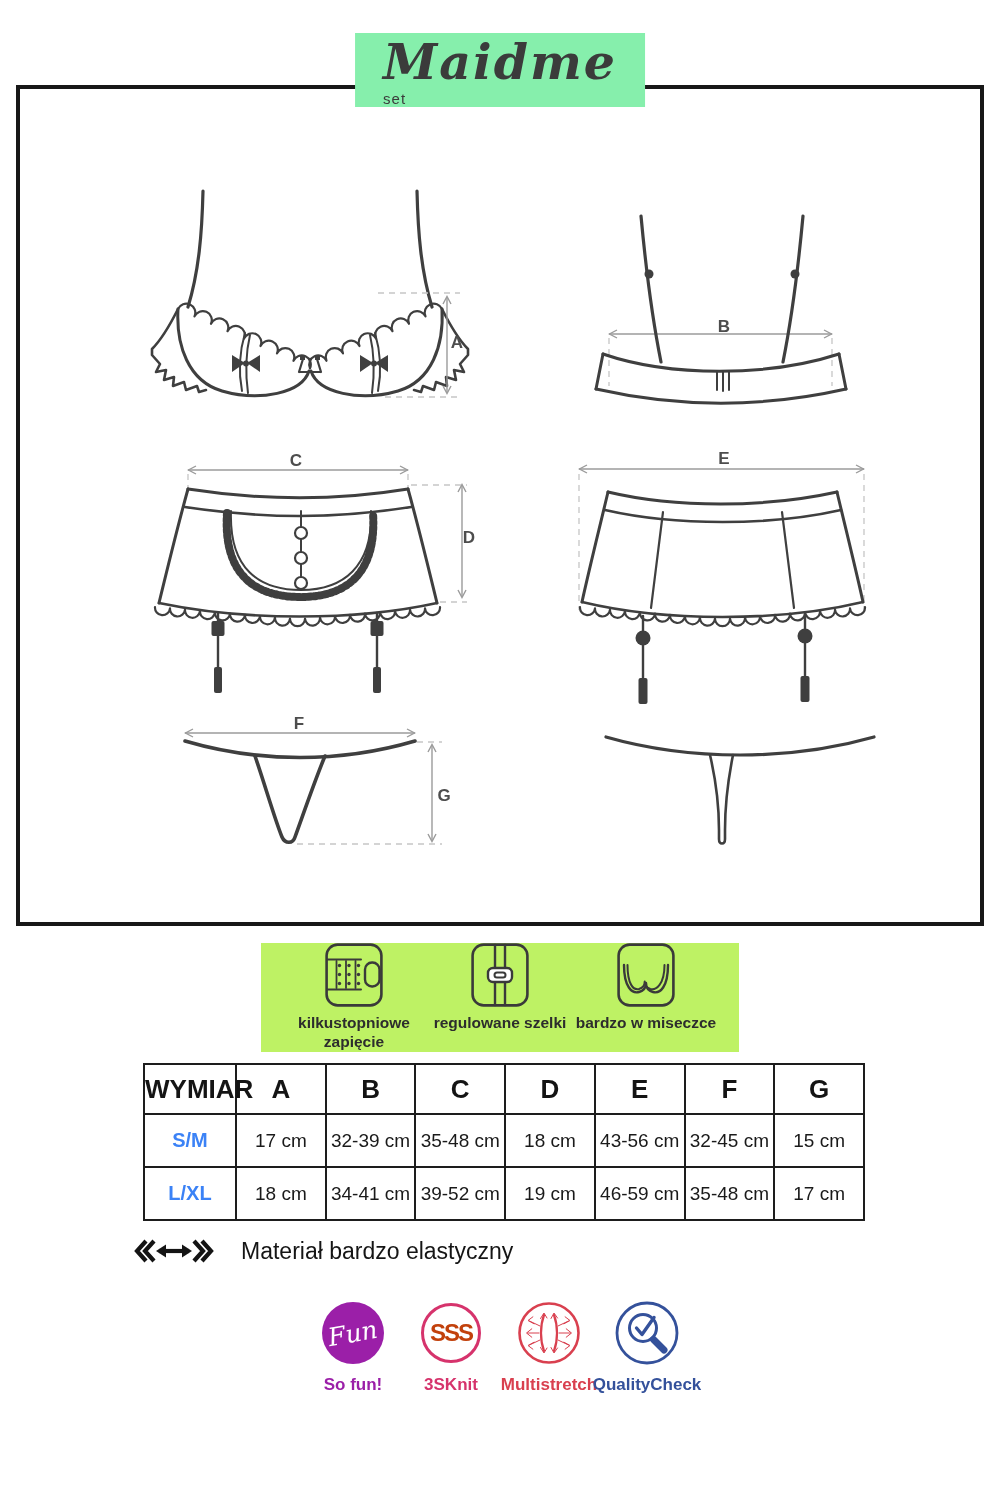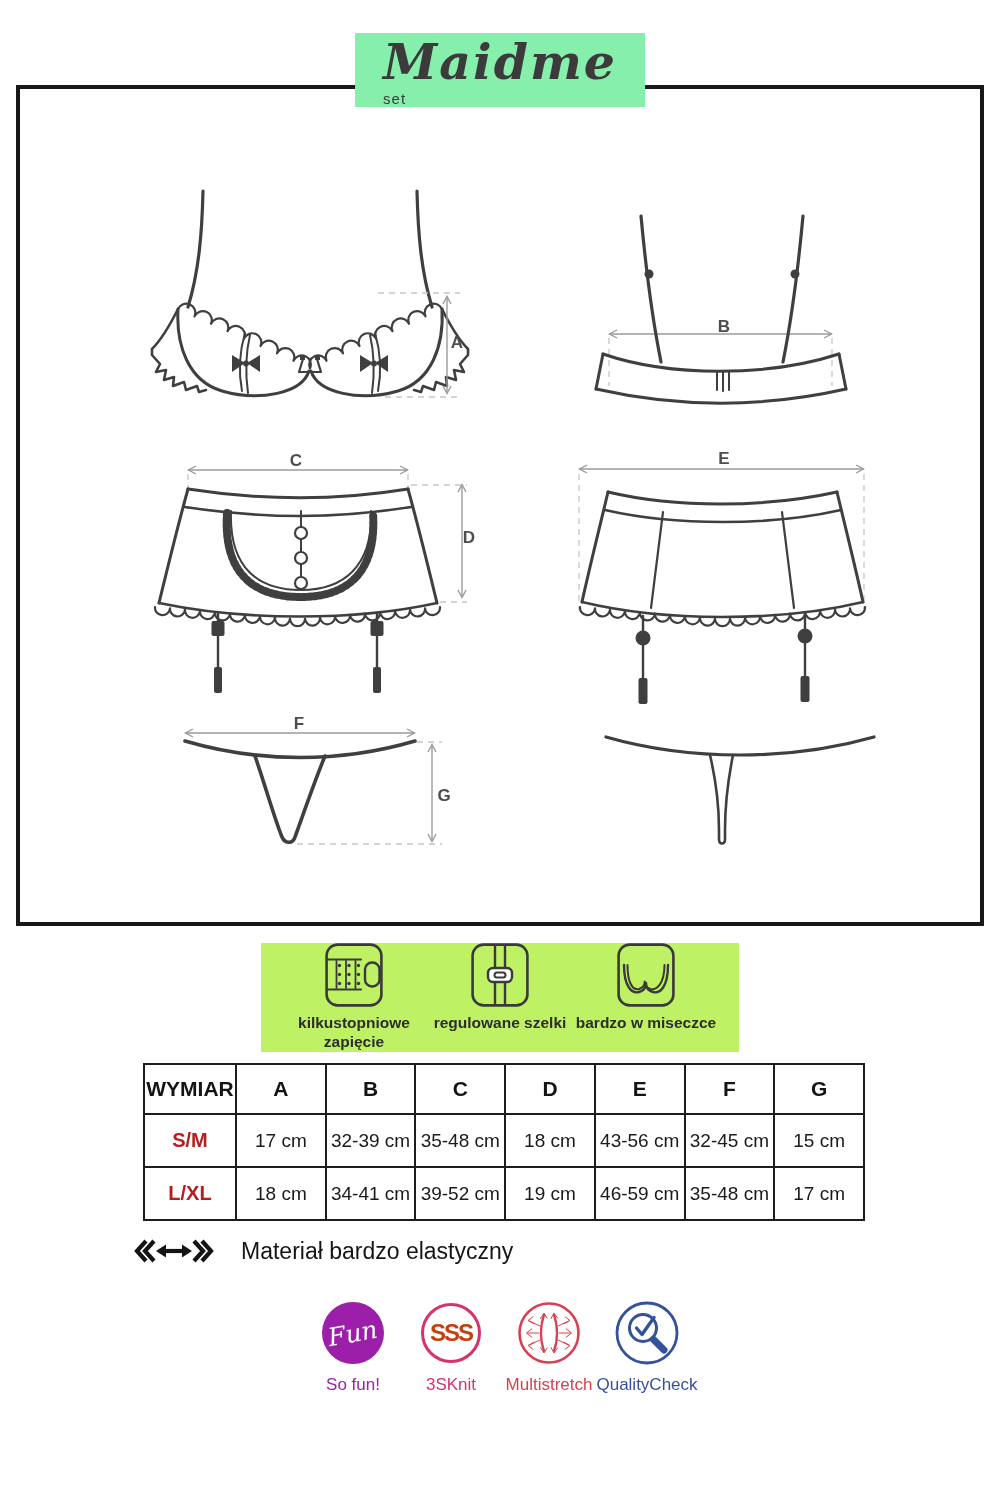--- a/index.html
+++ b/index.html
@@ -18,29 +18,29 @@
   .feat-wrap{top:943px;left:50%;transform:translateX(-50%);background:#bef264;
              padding:0 22px;display:flex;gap:4px;z-index:3;}
   .feat{width:142px;display:flex;flex-direction:column;align-items:center;}
   .feat-label{margin-top:7px;font-size:15.5px;font-weight:bold;color:#2d2d2d;
               text-align:center;line-height:1.22;}
   .nowrap{white-space:nowrap;}
   table.size{position:absolute;left:143px;top:1063px;width:722px;z-index:2;
              border-collapse:collapse;table-layout:fixed;}
   .size th,.size td{border:2px solid #1d1d1d;text-align:center;vertical-align:middle;
                     padding:0;background:#fff;}
-  .size thead th{height:48px;font-size:21px;font-weight:bold;color:#141414;}
-  .size tbody th{height:51px;font-size:20px;font-weight:bold;color:#b91c1c;}
+  .size thead th{height:48px;font-size:26px;font-weight:bold;color:#141414;}
+  .size tbody th{height:51px;font-size:20px;font-weight:bold;color:#3b82f6;}
   .size td{font-size:19px;color:#1a1a1a;}
   .material{left:133px;top:1234px;display:flex;align-items:center;gap:26px;z-index:2;}
   .material-text{font-size:23px;color:#151515;}
   .badges{top:1300px;left:50%;transform:translateX(-50%);display:flex;z-index:2;}
   .badge{width:98px;display:flex;flex-direction:column;align-items:center;}
   .badge-icon{height:66px;display:flex;align-items:center;justify-content:center;}
-  .badge-label{margin-top:9px;font-size:17px;font-weight:normal;white-space:nowrap;}
+  .badge-label{margin-top:9px;font-size:17px;font-weight:bold;white-space:nowrap;}
   .fun-circle{width:62px;height:62px;border-radius:50%;background:#9b1fa8;
               display:flex;align-items:center;justify-content:center;}
   .fun-text{font-family:"DejaVu Serif",serif;font-style:italic;font-size:25px;
             color:#fff;transform:rotate(-10deg);}
   .sss-circle{width:54px;height:54px;border:3px solid #d6336c;border-radius:50%;
               display:flex;align-items:center;justify-content:center;}
   .sss-text{font-size:24px;font-weight:bold;color:#c2410c;letter-spacing:-2px;}
   .c-fun{color:#9b1fa8;}.c-knit{color:#d6336c;}.c-multi{color:#d9404f;}.c-quality{color:#34519b;}
 </style>
 </head>

